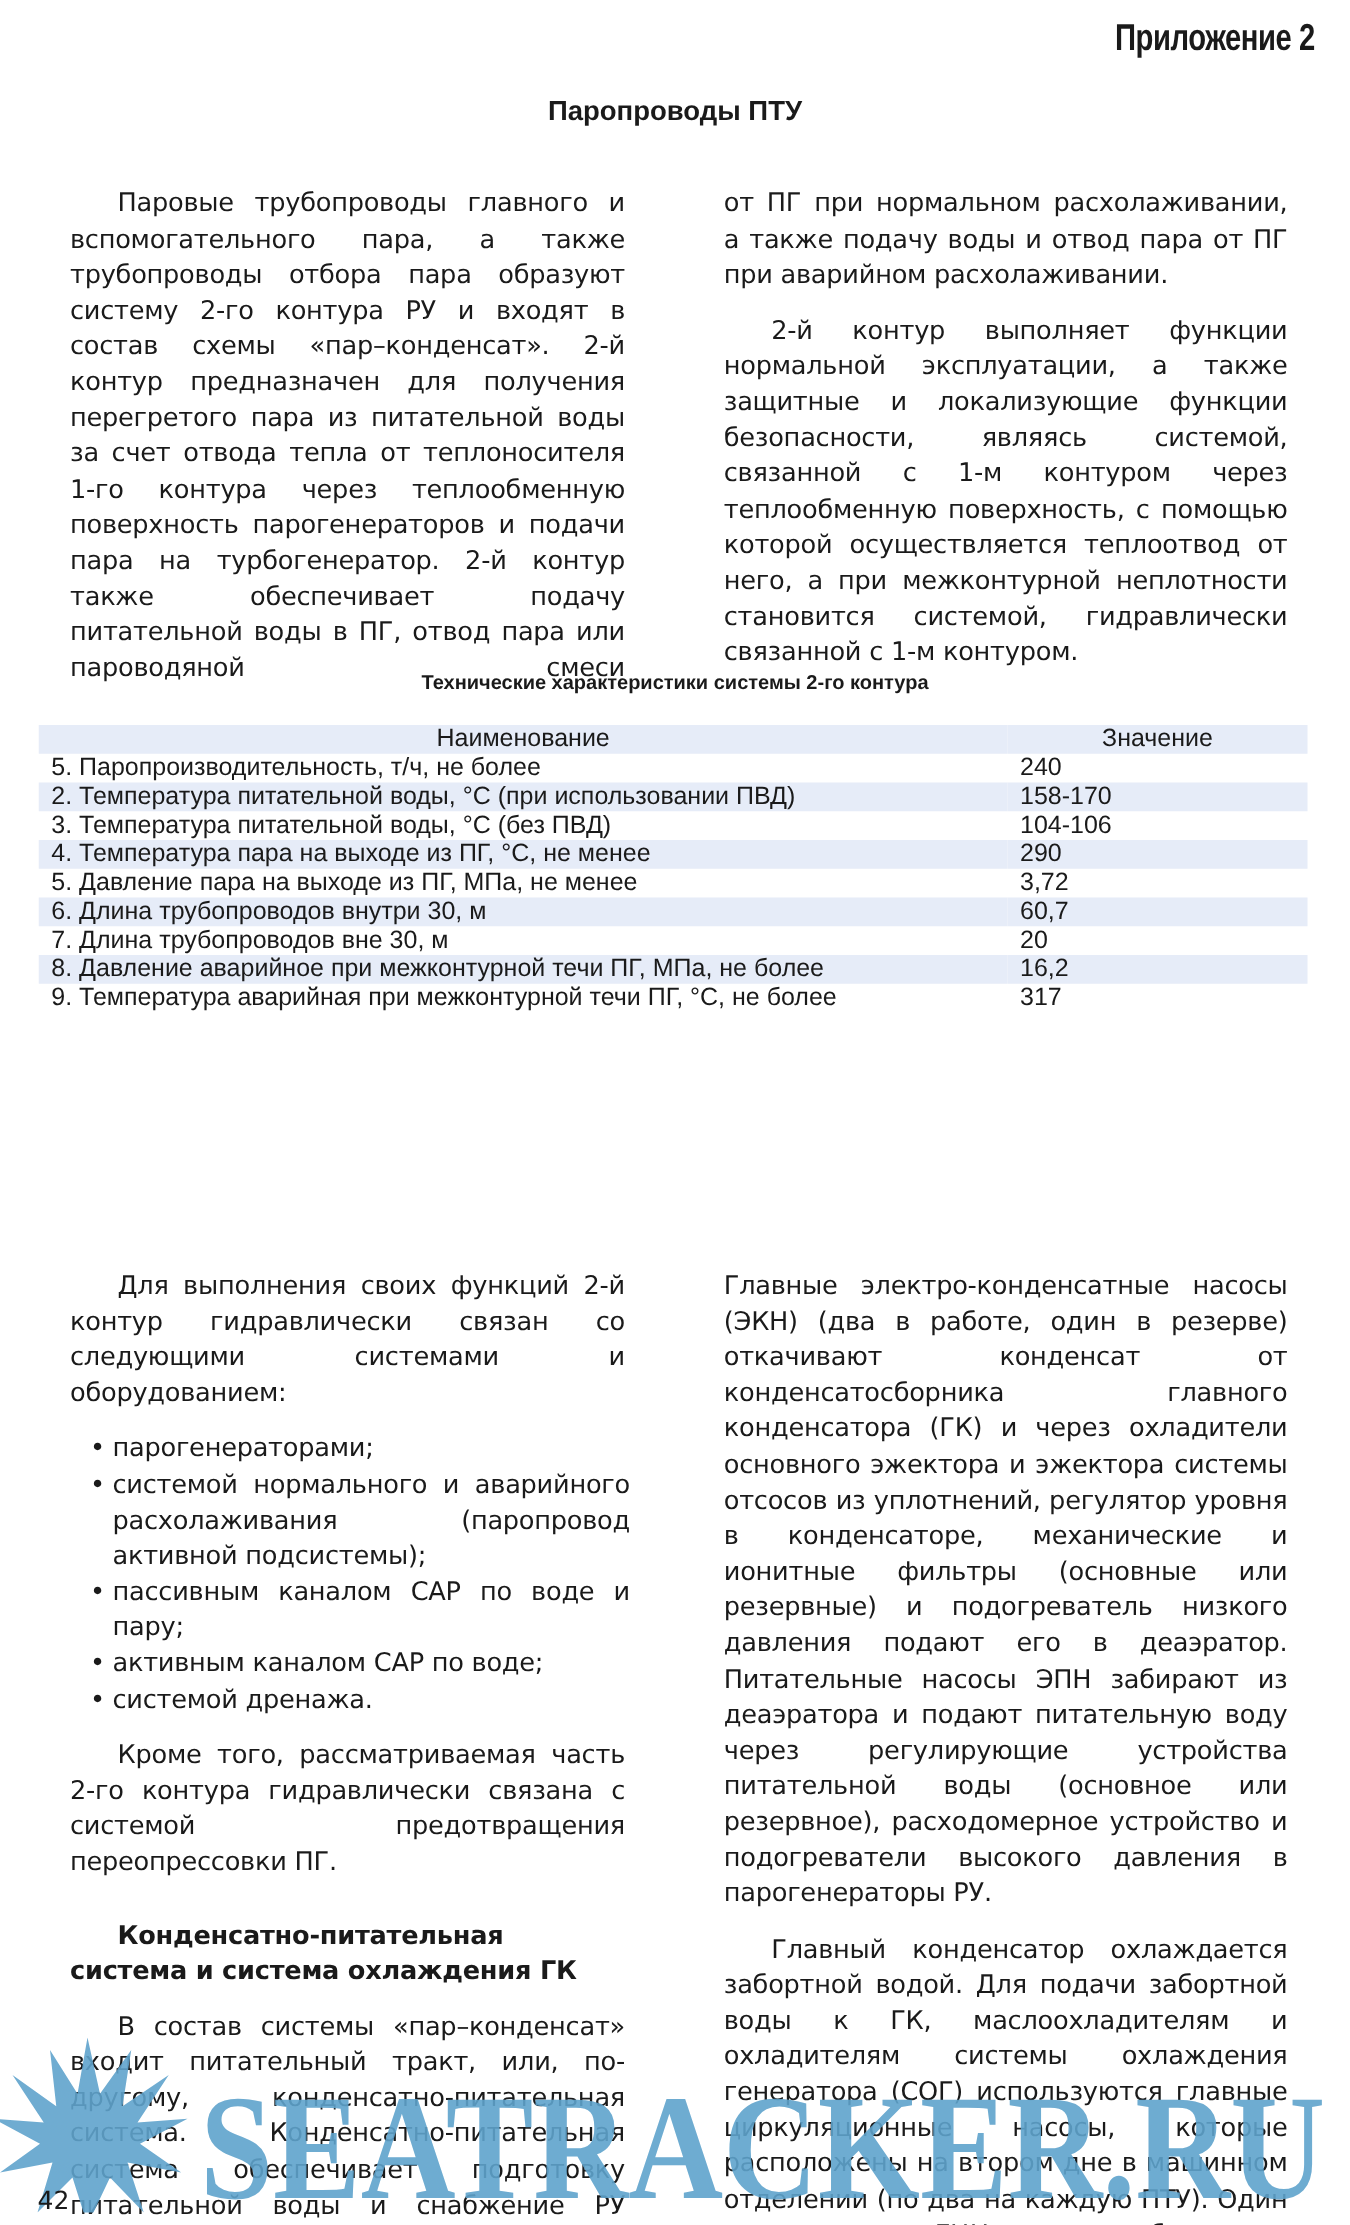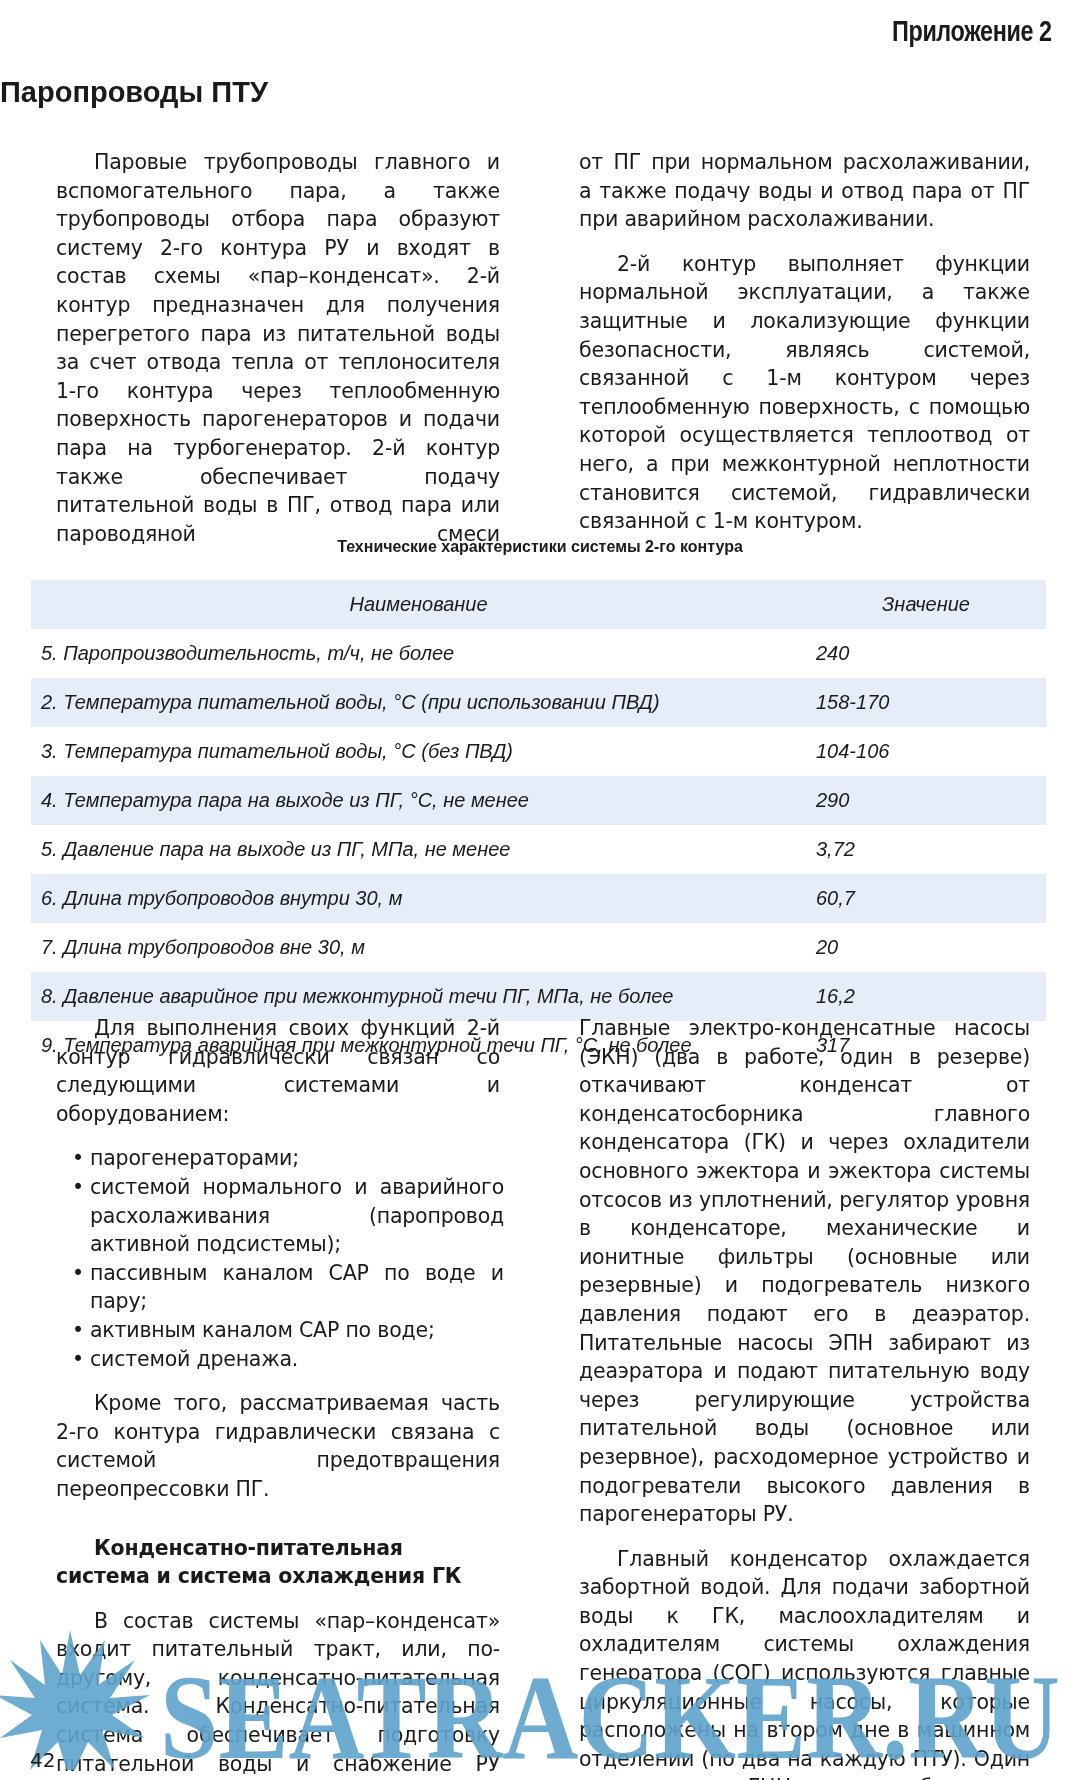--- a/index.html
+++ b/index.html
@@ -1,31 +1,31 @@
 <!DOCTYPE html>
 <html><head>
 <meta charset="utf-8">
 <style>
   html, body { margin:0; padding:0; background:#ffffff; }
   body { width:1080px; height:1780px; position:relative; overflow:hidden;
          font-family:"DejaVu Sans", sans-serif; color:#1a1a1a; }
   .appendix { position:absolute; right:28px; top:14px; font-family:"Liberation Sans", sans-serif;
               font-weight:bold; font-size:30px; transform:scaleX(0.78); transform-origin:right top; letter-spacing:-0.5px; }
-  .title { position:absolute; left:0; width:1080px; top:76px; text-align:left; font-weight:bold;
-           font-family:"Liberation Sans", sans-serif; font-size:29px; }
+  .title { position:absolute; left:0; width:1080px; top:76px; text-align:center; font-weight:bold;
+           font-family:"Liberation Sans", sans-serif; font-size:22px; }
   .col { position:absolute; font-size:20.5px; line-height:28.6px; text-align:justify; letter-spacing:-0.2px; }
   .col p { margin:16px; text-indent:38px; text-align:justify; }
   .col p.noindent { text-indent:0; }
   .colL { left:40px; width:476px; }
   .colR { left:563px; width:483px; }
   .table-title { position:absolute; left:0; width:1080px; top:538px; text-align:center; font-weight:bold;
                  font-family:"Liberation Sans", sans-serif; font-size:16px; }
   table.spec { position:absolute; left:31px; top:580px; width:1015px; border-collapse:collapse;
                font-family:"Liberation Sans", sans-serif; font-size:20px; }
-  table.spec th, table.spec td { height:49px; padding:0 10px; font-weight:normal;font-style:italic; }
+  table.spec th, table.spec td { height:23px; padding:0 10px; font-weight:normal; }
   table.spec th { text-align:center; }
   table.spec td.val, table.spec th.val { width:220px; }
   table.spec tr.shade { background:#e6ecf8; }
   ul.bul { list-style:none; margin:12px; padding:0 0 0 20px; }
   ul.bul li { position:relative; padding-left:18px; text-align:justify; }
   ul.bul li::before { content:"\2022"; position:absolute; left:0; }
   .subhead { font-weight:bold; margin-top:30px !important; text-indent:38px; }
   .pagenum { position:absolute; left:30px; top:1748px; font-size:20px; }
   .watermark { position:absolute; left:0; top:1630px; width:1080px; height:140px; pointer-events:none; }
 </style>

